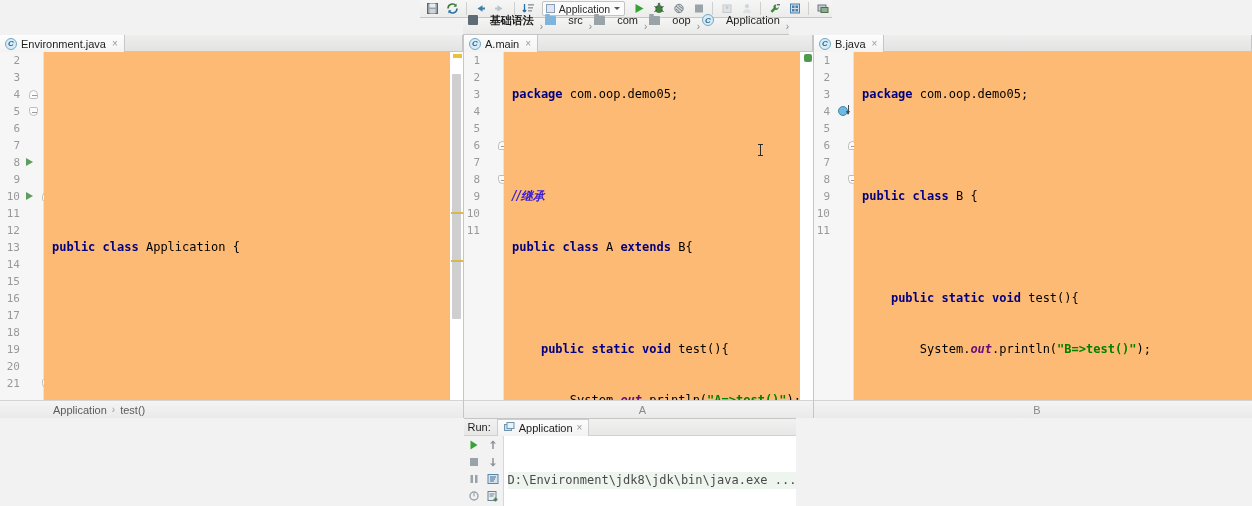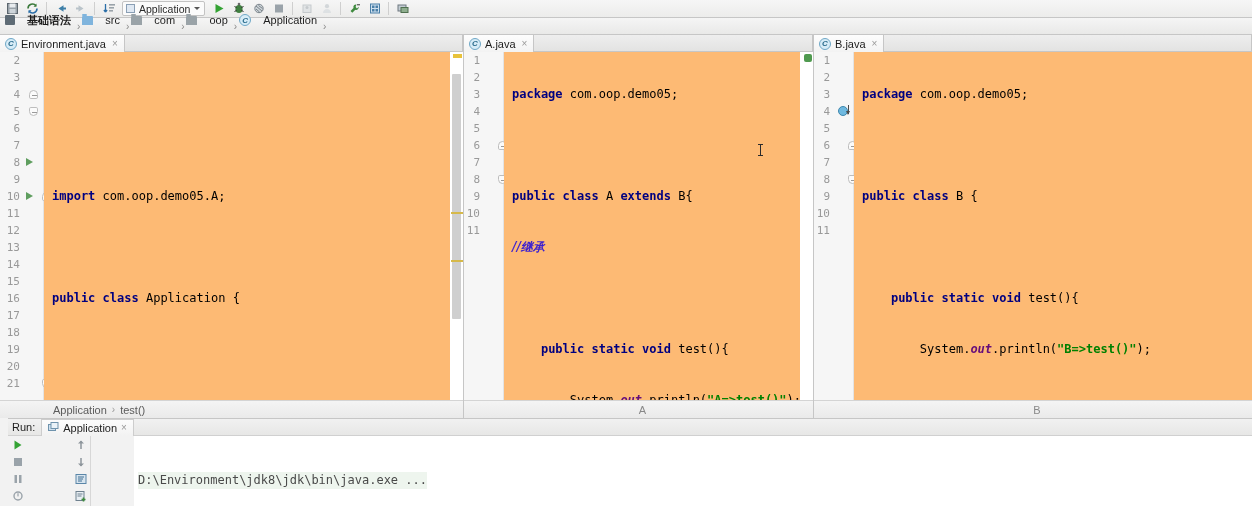--- a/index.html
+++ b/index.html
@@ -5,21 +5,21 @@
 <style>
   * { box-sizing: border-box; margin: 0; padding: 0; }
   html, body {
     width: 1252px; height: 506px;
     background: #f2f2f2;
     font-family: "Liberation Sans", sans-serif;
     font-size: 11px;
     color: #1d1d1d;
     overflow: hidden;
   }
-  .app { width: 1252px; height: 506px; display: flex; flex-direction: column; background:#f2f2f2; }
+  .app { width: 1252px; height: 506px; display: flex; flex-direction: column; background:#f2f2f2;align-items:center; }
 
   
   .toolbar {
     height: 18px; min-height:18px; display:flex; align-items:center;
     background: linear-gradient(#f6f6f6,#ececeb);
     border-bottom: 1px solid #c6c6c6; padding-left: 3px; gap: 1px;
   }
   .tb-btn {
     width: 19px; height: 16px; display:flex; align-items:center; justify-content:center;
     position: relative;
@@ -134,21 +134,21 @@
   }
   .statusline .sep{color:#9a9a9a;font-size:10px;}
   .sl-center{width:100%;text-align:center;color:#888;}
 
   
   .runpanel { height:88px; min-height:88px; display:flex; flex-direction:column; background:#f2f2f2; border-top:1px solid #c6c6c6;margin-left:8px; }
   .run-tabs { height:17px;min-height:17px;display:flex;align-items:center;background:linear-gradient(#f1f1f1,#e7e7e6);border-bottom:1px solid #d0d0d0;padding-left:4px;gap:6px; }
   .run-label { font-size:11px;color:#1d1d1d; }
   .run-tab { display:flex;align-items:center;gap:4px;padding:0 6px;height:17px;background:linear-gradient(#fcfcfc,#f2f2f2);border:1px solid #cdcdcd;border-bottom:none;font-size:11px; }
   .run-tab .x{color:#9a9a9a;font-size:10px;}
-  .console-wrap { flex:1; display:flex; min-height:0;gap:43px; }
+  .console-wrap { flex:1; display:flex; min-height:0; }
   .console-gutter { width:20px;min-width:20px;background:#f2f2f2;display:flex;flex-direction:column;align-items:center;padding-top:2px;gap:3px; }
   .console-gutter2 { width:20px;min-width:20px;background:#f2f2f2;display:flex;flex-direction:column;align-items:center;padding-top:2px;gap:3px;border-right:1px solid #d7d7d7; }
   .cg-btn { width:14px;height:14px;display:flex;align-items:center;justify-content:center; }
   .console {
     flex:1; background:#fff; font-family:"DejaVu Sans Mono", monospace;
     font-size:12px; line-height:17px; padding:2px 0 0 4px; overflow:hidden; white-space:pre;
   }
   .c-cmd { background:#eef5ee; color:#4a4a4a; display:inline-block; }
 </style>
 </head>
@@ -329,21 +329,20 @@
           <div class="fold end" style="top:55px;"></div>
           <div class="runmark" style="top:106px;"></div>
           <div class="runmark" style="top:140px;"></div>
           <div class="fold" style="top:140px;left:42px;"></div>
           <div class="fold end" style="top:327px;left:42px;"></div>
         </div>
 
         <div class="code">
           <div class="cline">&nbsp;</div>
           <div class="cline">&nbsp;</div>
-          <div class="cline"><span class="kw">import</span> <span class="ident">com.oop.demo05.A;</span></div>
           <div class="cline">&nbsp;</div>
           <div class="cline"><span class="kw">public class</span> <span class="ident">Application {</span></div>
           <div class="cline">&nbsp;</div>
           
           
           
           
           
           
           
@@ -368,21 +367,21 @@
         <span>Application</span>
         <span class="sep">›</span>
         <span>test()</span>
       </div>
     </div>
 
     <div class="pane" id="pane2">
       <div class="tabbar">
         <div class="tab">
           <span class="class-ico">C</span>
-          <span>A.java</span>
+          <span>A.main</span>
           <span class="x">×</span>
         </div>
         <div class="tabfill"></div>
       </div>
 
       <div class="code-area">
         <div class="hl-line full" style="top:34px;"></div>
 
         <div class="gutter">
           <div class="ln" style="top:0px;">1</div>
@@ -397,22 +396,22 @@
           <div class="ln" style="top:153px;">10</div>
           <div class="ln" style="top:170px;">11</div>
 
           <div class="fold" style="top:89px;left:34px;"></div>
           <div class="fold end" style="top:123px;left:34px;"></div>
         </div>
 
         <div class="code">
           <div class="cline"><span class="kw">package</span> <span class="ident">com.oop.demo05;</span></div>
           <div class="cline">&nbsp;</div>
+          <div class="cline"><span class="cmt">//继承</span></div>
           <div class="cline"><span class="kw">public class</span> <span class="ident">A </span><span class="kw">extends</span> <span class="ident">B{</span></div>
-          <div class="cline"><span class="cmt">//继承</span></div>
           <div class="cline">&nbsp;</div>
           <div class="cline">    <span class="kw">public static void</span> <span class="ident">test(){</span></div>
           <div class="cline">        <span class="ident">System.</span><span class="fld">out</span><span class="ident">.println(</span><span class="str">"A=&gt;test()"</span><span class="ident">);</span></div>
           
           
           
           
         </div>
 
         <div class="ibeam" style="left:296px;top:92px;"></div>

